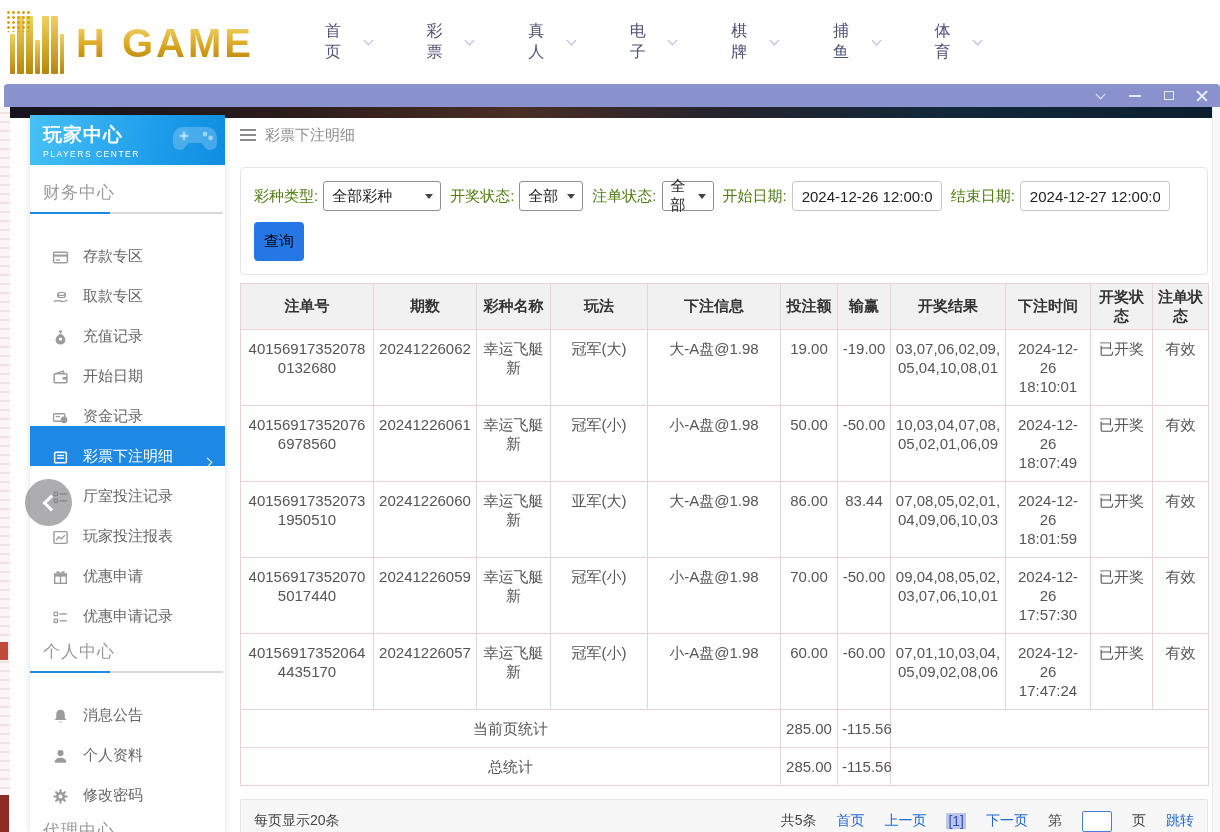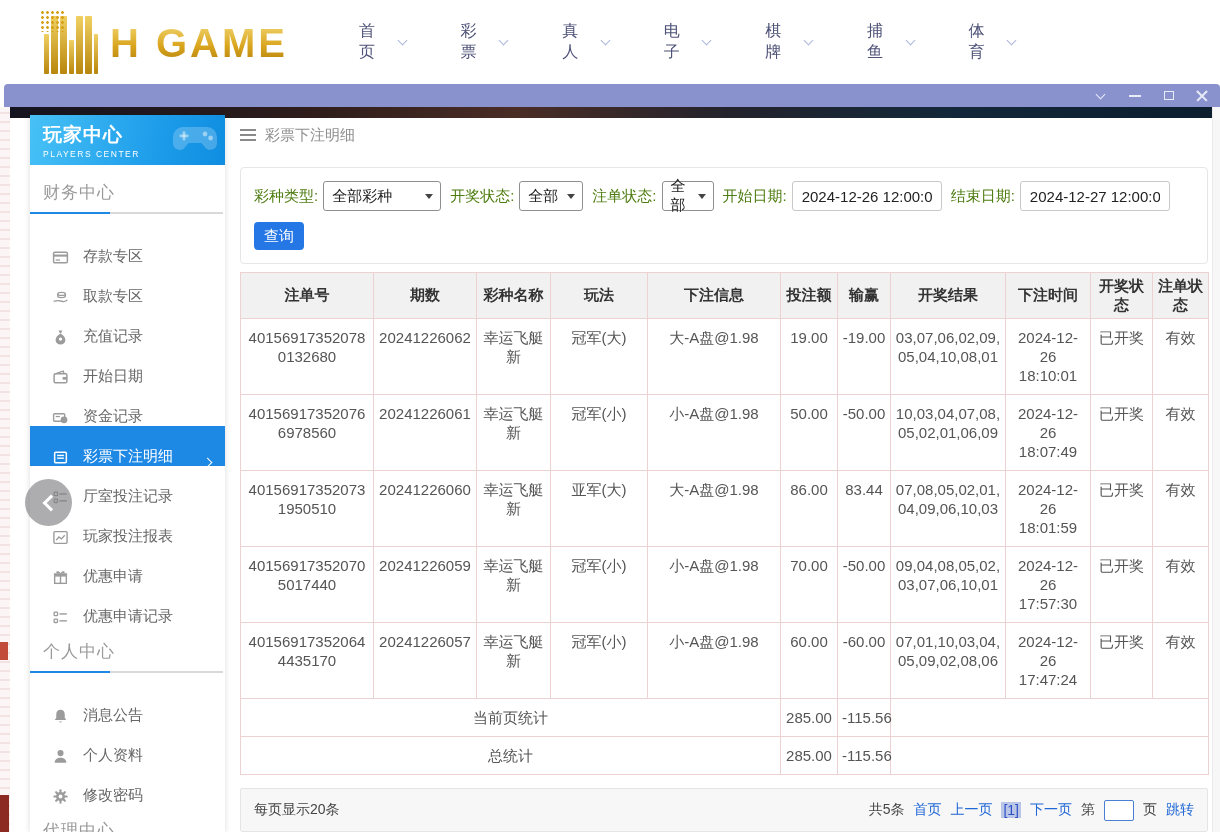--- a/index.html
+++ b/index.html
@@ -1,21 +1,21 @@
 <!DOCTYPE html>
 <html><head>
 <meta charset="utf-8">
 <style>
   * { margin:0; padding:0; box-sizing:border-box; }
   html,body { width:1220px; height:832px; overflow:hidden; background:#fff;
     font-family:"Liberation Sans","DejaVu Sans",sans-serif; }
   body { position:relative; }
 
   
-  .topbar{position:absolute;left:0;top:0;width:1036px;height:84px;background:#fff;margin-left:34px;}
+  .topbar{position:absolute;left:0;top:0;width:1036px;height:84px;background:#fff;}
   .logo{position:absolute;left:10px;top:8px;height:70px;display:flex;align-items:center;cursor:pointer;}
   .logo-mark{position:relative;display:flex;align-items:flex-end;height:62px;margin-right:10px;}
   .logo-mark .dots{position:absolute;left:-4px;top:-2px;width:24px;height:22px;
     background:radial-gradient(#d4a017 1.1px, transparent 1.6px);background-size:5px 5px;}
   .lbar{display:inline-block;background:linear-gradient(180deg,#f0d063,#b8860b);margin-right:2px;border-radius:1px;}
   .lb1{width:5px;height:40px}.lb2{width:7px;height:58px}.lb3{width:7px;height:58px}
   .lb4{width:5px;height:34px}.lb5{width:7px;height:58px}.lb6{width:7px;height:58px}.lb7{width:4px;height:40px}
   .logo-text{font-size:40px;font-weight:800;letter-spacing:3px;line-height:62px;
     background:linear-gradient(180deg,#f7e083 10%,#d9a51d 55%,#a67408 95%);
     -webkit-background-clip:text;background-clip:text;color:transparent;}
@@ -80,35 +80,35 @@
   .filter-panel{margin-top:14px;border:1px solid #e6e6e6;border-radius:4px;background:#fff;padding:13px 13px;}
   .filter-row{display:flex;align-items:center;flex-wrap:nowrap;}
   .flabel{font-size:15px;color:#4d7c0f;margin-right:5px;white-space:nowrap;}
   .selectbox{height:30px;border:1px solid #8f8f8f;border-radius:3px;background:#fff;display:inline-flex;
     align-items:center;justify-content:space-between;padding:0 7px 0 8px;font-size:15px;color:#222;
     margin-right:9px;cursor:pointer;}
   .w-lottery{width:118px;}.w-draw{width:64px;}.w-order{width:52px;}
   .sel-arrow{width:0;height:0;border-left:4px solid transparent;border-right:4px solid transparent;border-top:5px solid #444;margin-left:6px;}
   .date-input{width:150px;height:30px;border:1px solid #c8c8c8;border-radius:3px;font-size:15px;color:#222;
     padding:0 9px;margin-right:9px;font-family:inherit;}
-  .search-btn{margin-top:11px;width:50px;height:28px;background:#2577e5;color:#ffffff;border:none;border-radius:4px;
+  .search-btn{margin-top:11px;width:50px;height:39px;background:#2577e5;color:#000000;border:none;border-radius:4px;
     font-size:15px;cursor:pointer;font-family:inherit;}
 
   
   table.bets{border-collapse:collapse;table-layout:fixed;width:968px;margin-top:8px;background:#fff;}
   table.bets th,table.bets td{border:1px solid #ecd2d2;}
   table.bets th{background:#f1f1f1;height:46px;font-weight:bold;color:#333;font-size:15px;padding:0 2px;}
   table.bets td{font-size:15px;color:#555;text-align:center;padding:9px 4px;line-height:19px;vertical-align:top;height:76px;}
   table.bets tr.summary td{height:38px;vertical-align:middle;}
   .breakall{word-break:break-all;}
 
   
   .pagination{margin-top:13px;height:44px;background:#f7f7f7;border:1px solid #e5e5e5;border-radius:2px;
     display:flex;align-items:center;justify-content:space-between;padding:0 13px;font-size:14px;color:#444;}
-  .pg-right{display:flex;align-items:center;gap:9px;}
+  .pg-right{display:flex;align-items:center;gap:20px;}
   .pg-right a{color:#2268d6;cursor:pointer;text-decoration:none;}
   .pg-current{background:#b9c6e6;color:#2d50c8;padding:0 2px;cursor:pointer;}
   .pg-input{width:30px;height:21px;border:1px solid #4a7fd4;border-radius:2px;background:#fff;font-family:inherit;}
 </style>
 </head>
 <body>
 
 <div class="topbar">
   <div class="logo">
     <span class="logo-mark">

